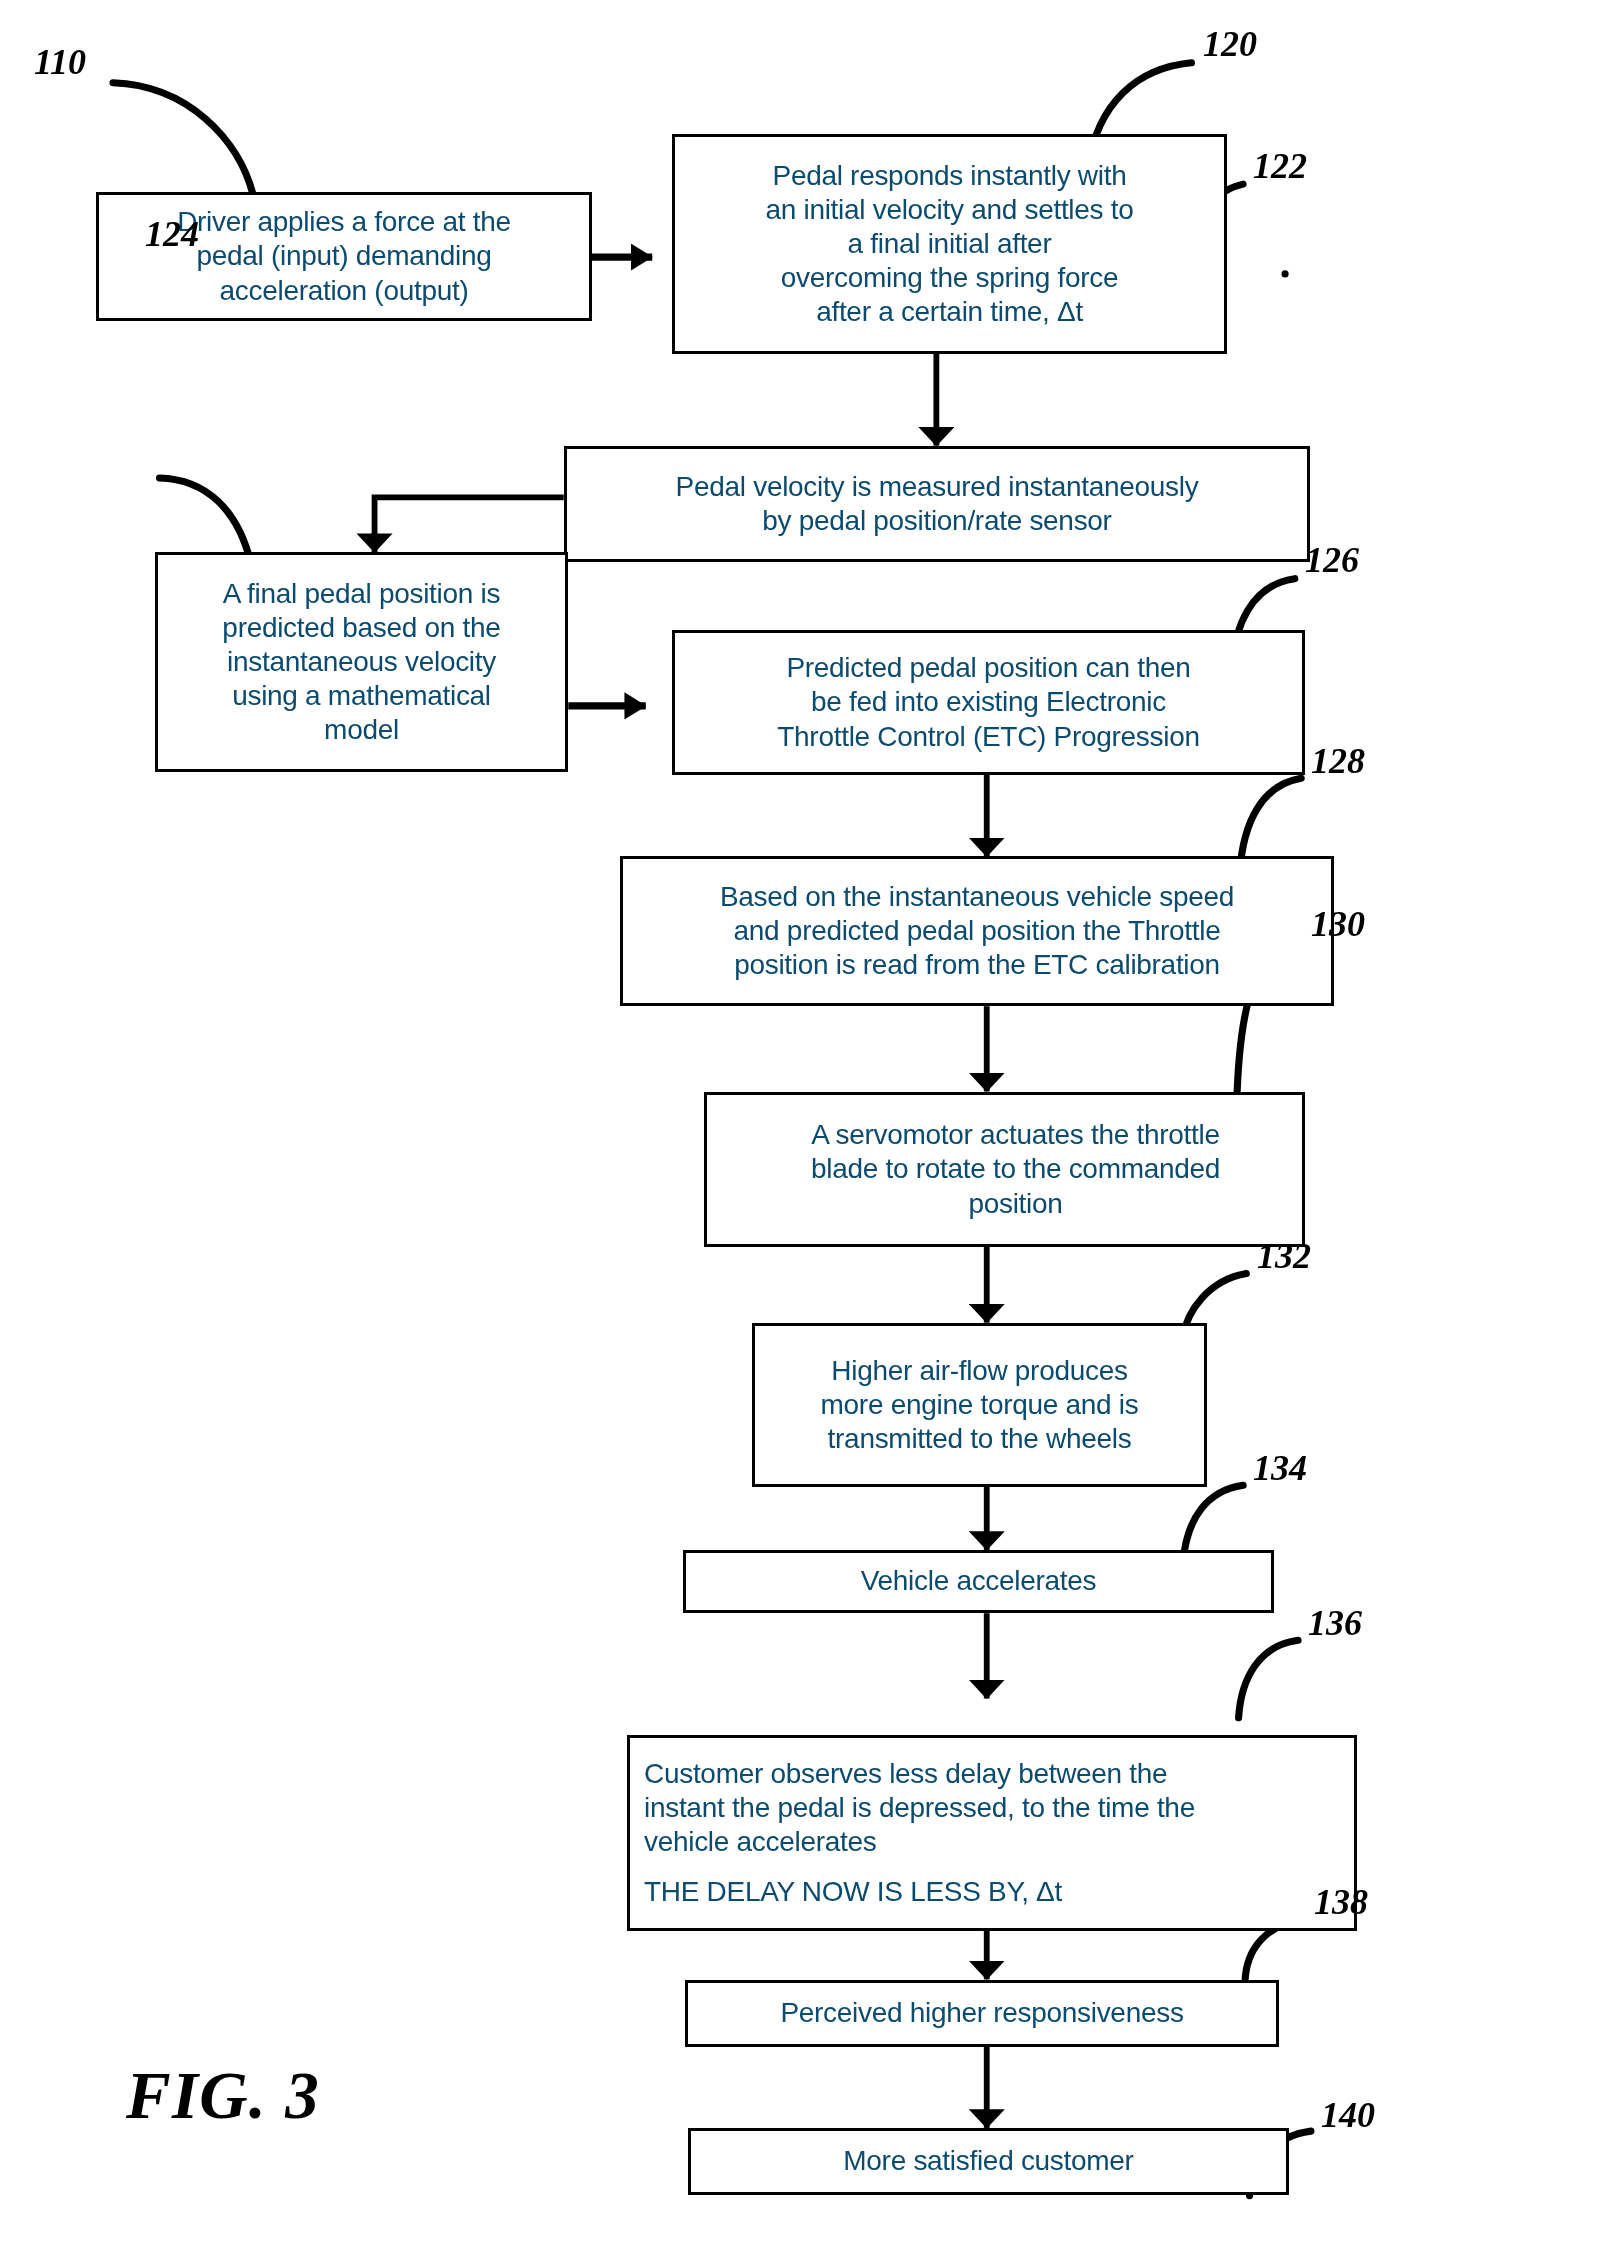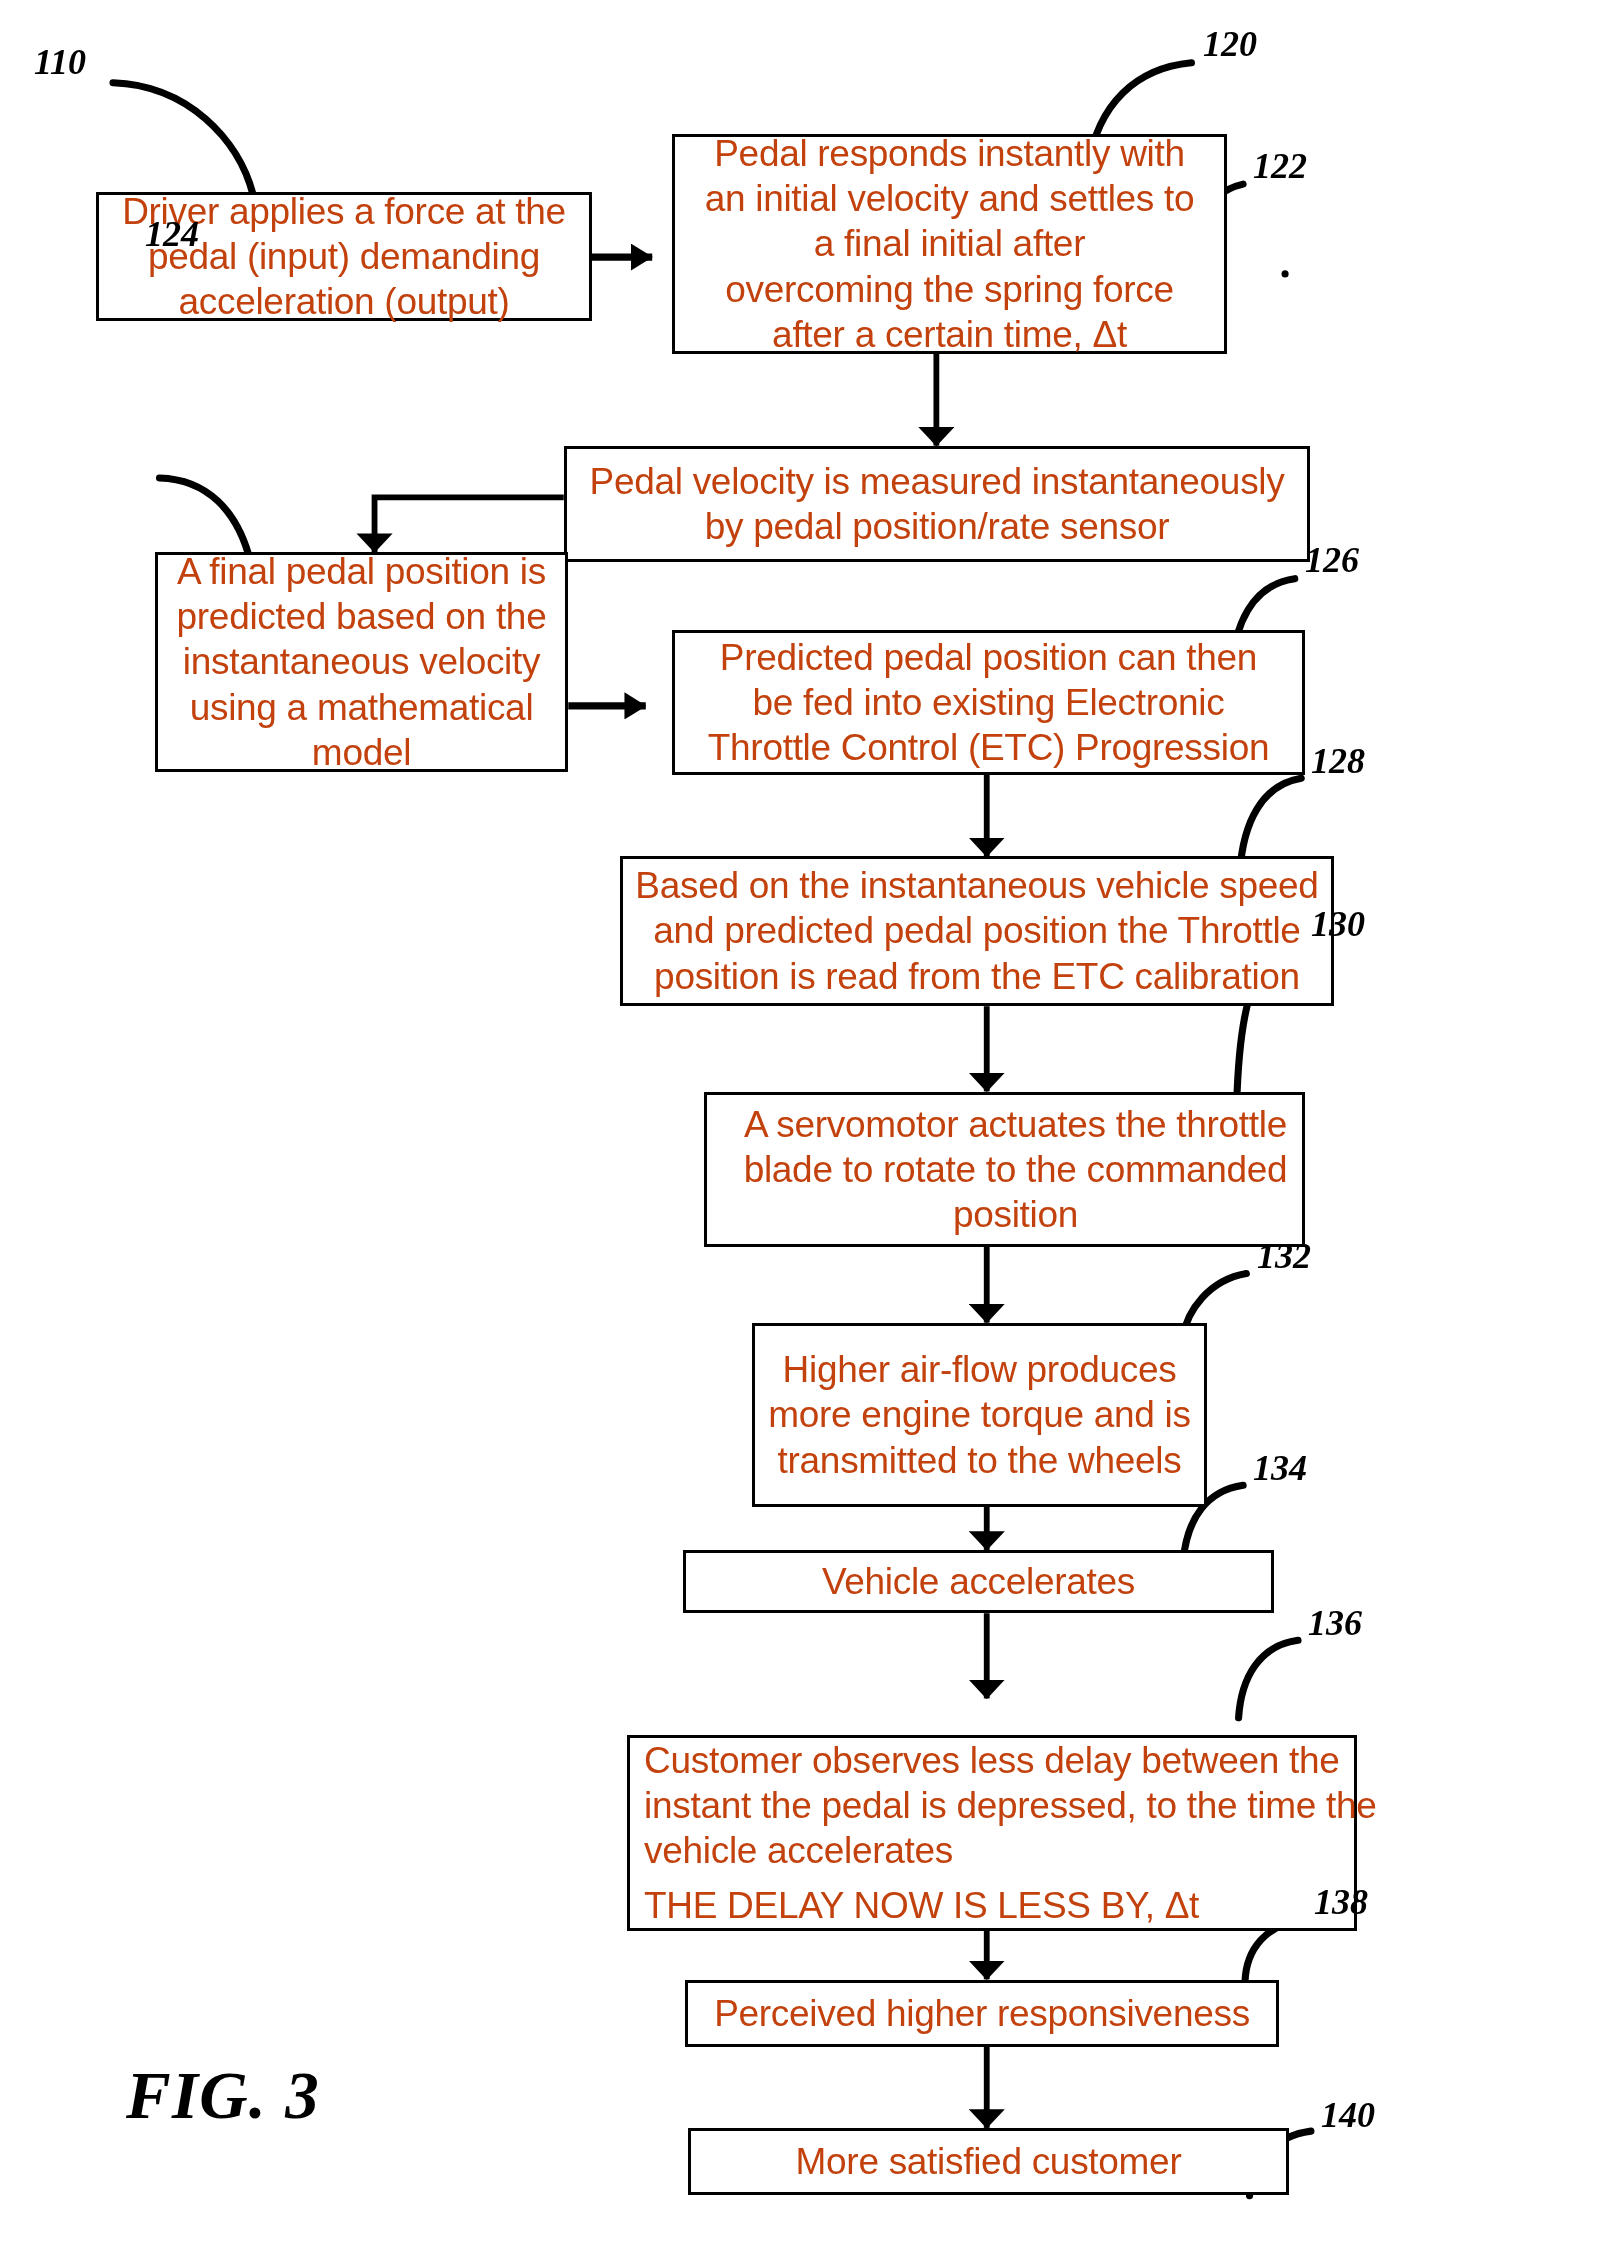--- a/index.html
+++ b/index.html
@@ -22,28 +22,28 @@
     left: 0;
     top: 0;
     width: 1617px;
     height: 2261px;
   }
   .node {
     position: absolute;
     box-sizing: border-box;
     border: 3.2px solid #000000;
     background: #ffffff;
-    color: #c2410c;
+    color: #0c4a6e;
     display: flex;
     flex-direction: column;
     align-items: center;
     justify-content: center;
     text-align: center;
     font-family: "Liberation Sans", sans-serif;
-    font-size: 37px;
+    font-size: 28px;
     line-height: 1.22;
     letter-spacing: -0.3px;
     z-index: 3;
   }
   .node .ln { display: block; white-space: nowrap; }
   .node.left-align {
     align-items: flex-start;
     text-align: left;
     padding-left: 14px;
   }
@@ -177,21 +177,21 @@
     <span class="ln">and predicted pedal position the Throttle</span>
     <span class="ln">position is read from the ETC calibration</span>
   </div>
 
   <div class="node" style="left:704px; top:1092px; width:601px; height:155px;padding-left:22px;">
     <span class="ln">A servomotor actuates the throttle</span>
     <span class="ln">blade to rotate to the commanded</span>
     <span class="ln">position</span>
   </div>
 
-  <div class="node" style="left:752px; top:1323px; width:455px; height:184px;">
+  <div class="node" style="left:752px; top:1323px; width:455px; height:164px;">
     <span class="ln">Higher air-flow produces</span>
     <span class="ln">more engine torque and is</span>
     <span class="ln">transmitted to the wheels</span>
   </div>
 
   <div class="node" style="left:683px; top:1550px; width:591px; height:63px;">
     <span class="ln">Vehicle accelerates</span>
   </div>
 
   <div class="node left-align" style="left:627px; top:1699px; width:730px; height:196px;margin-top:36px;">

